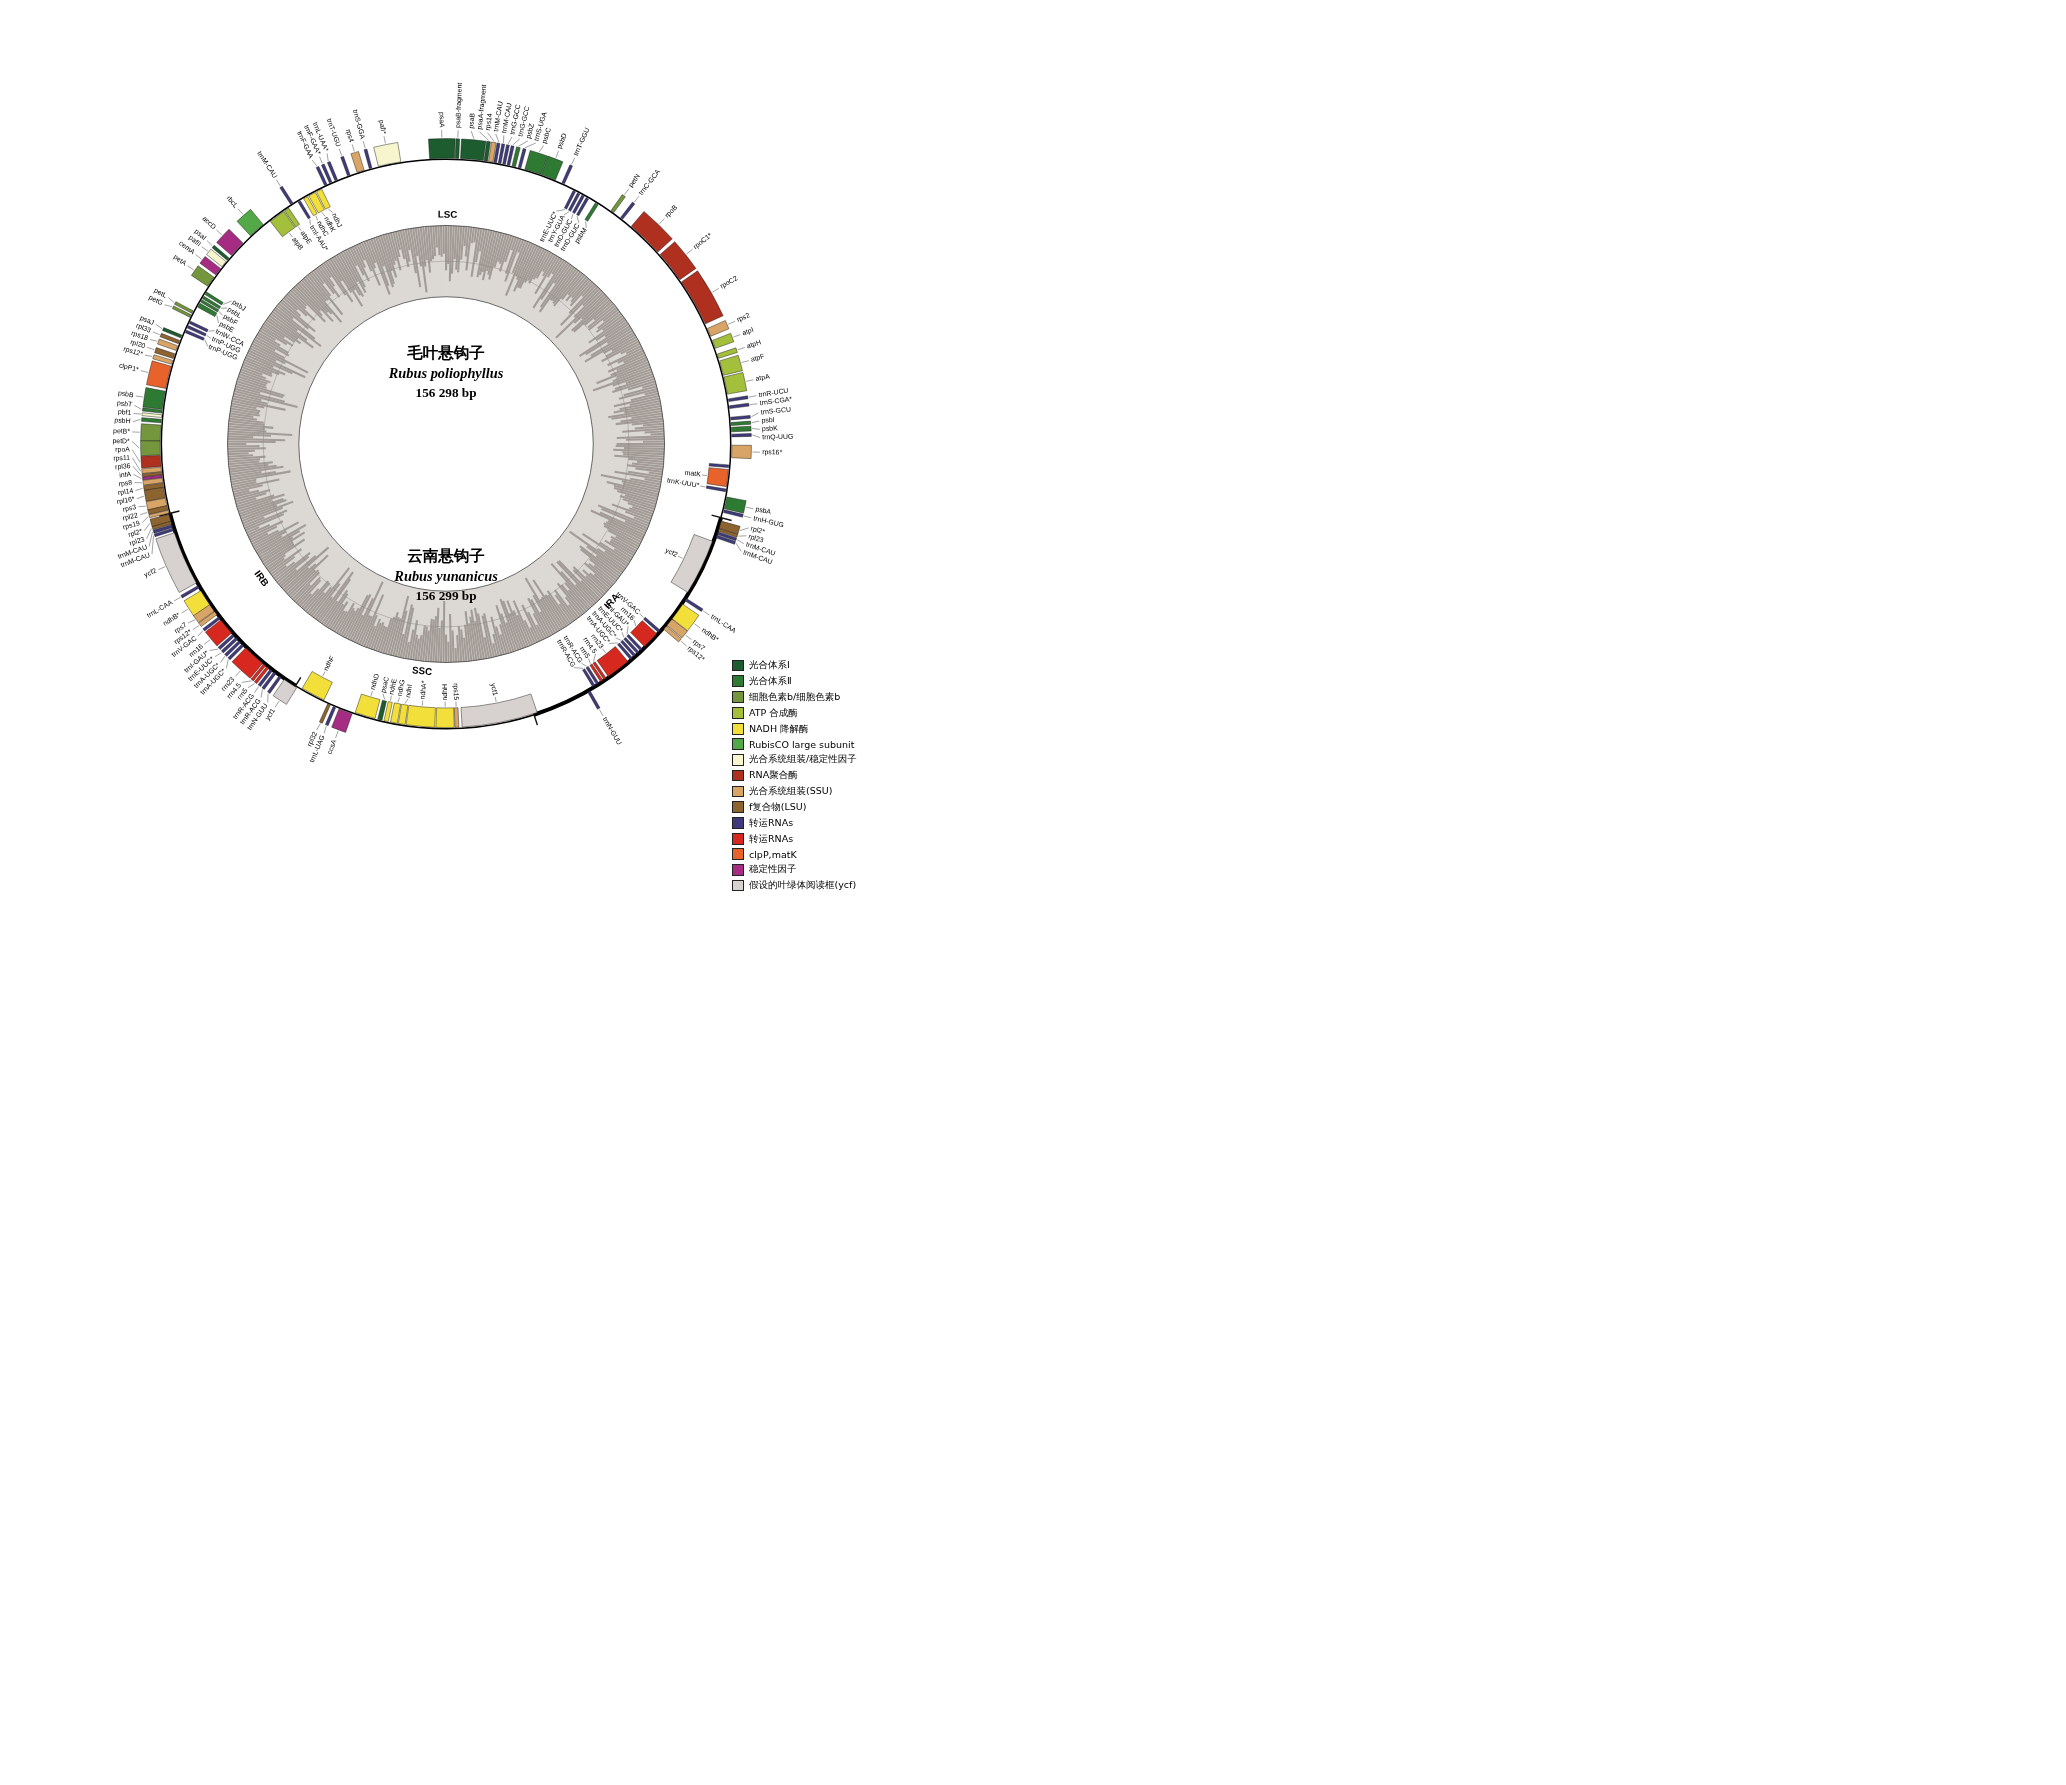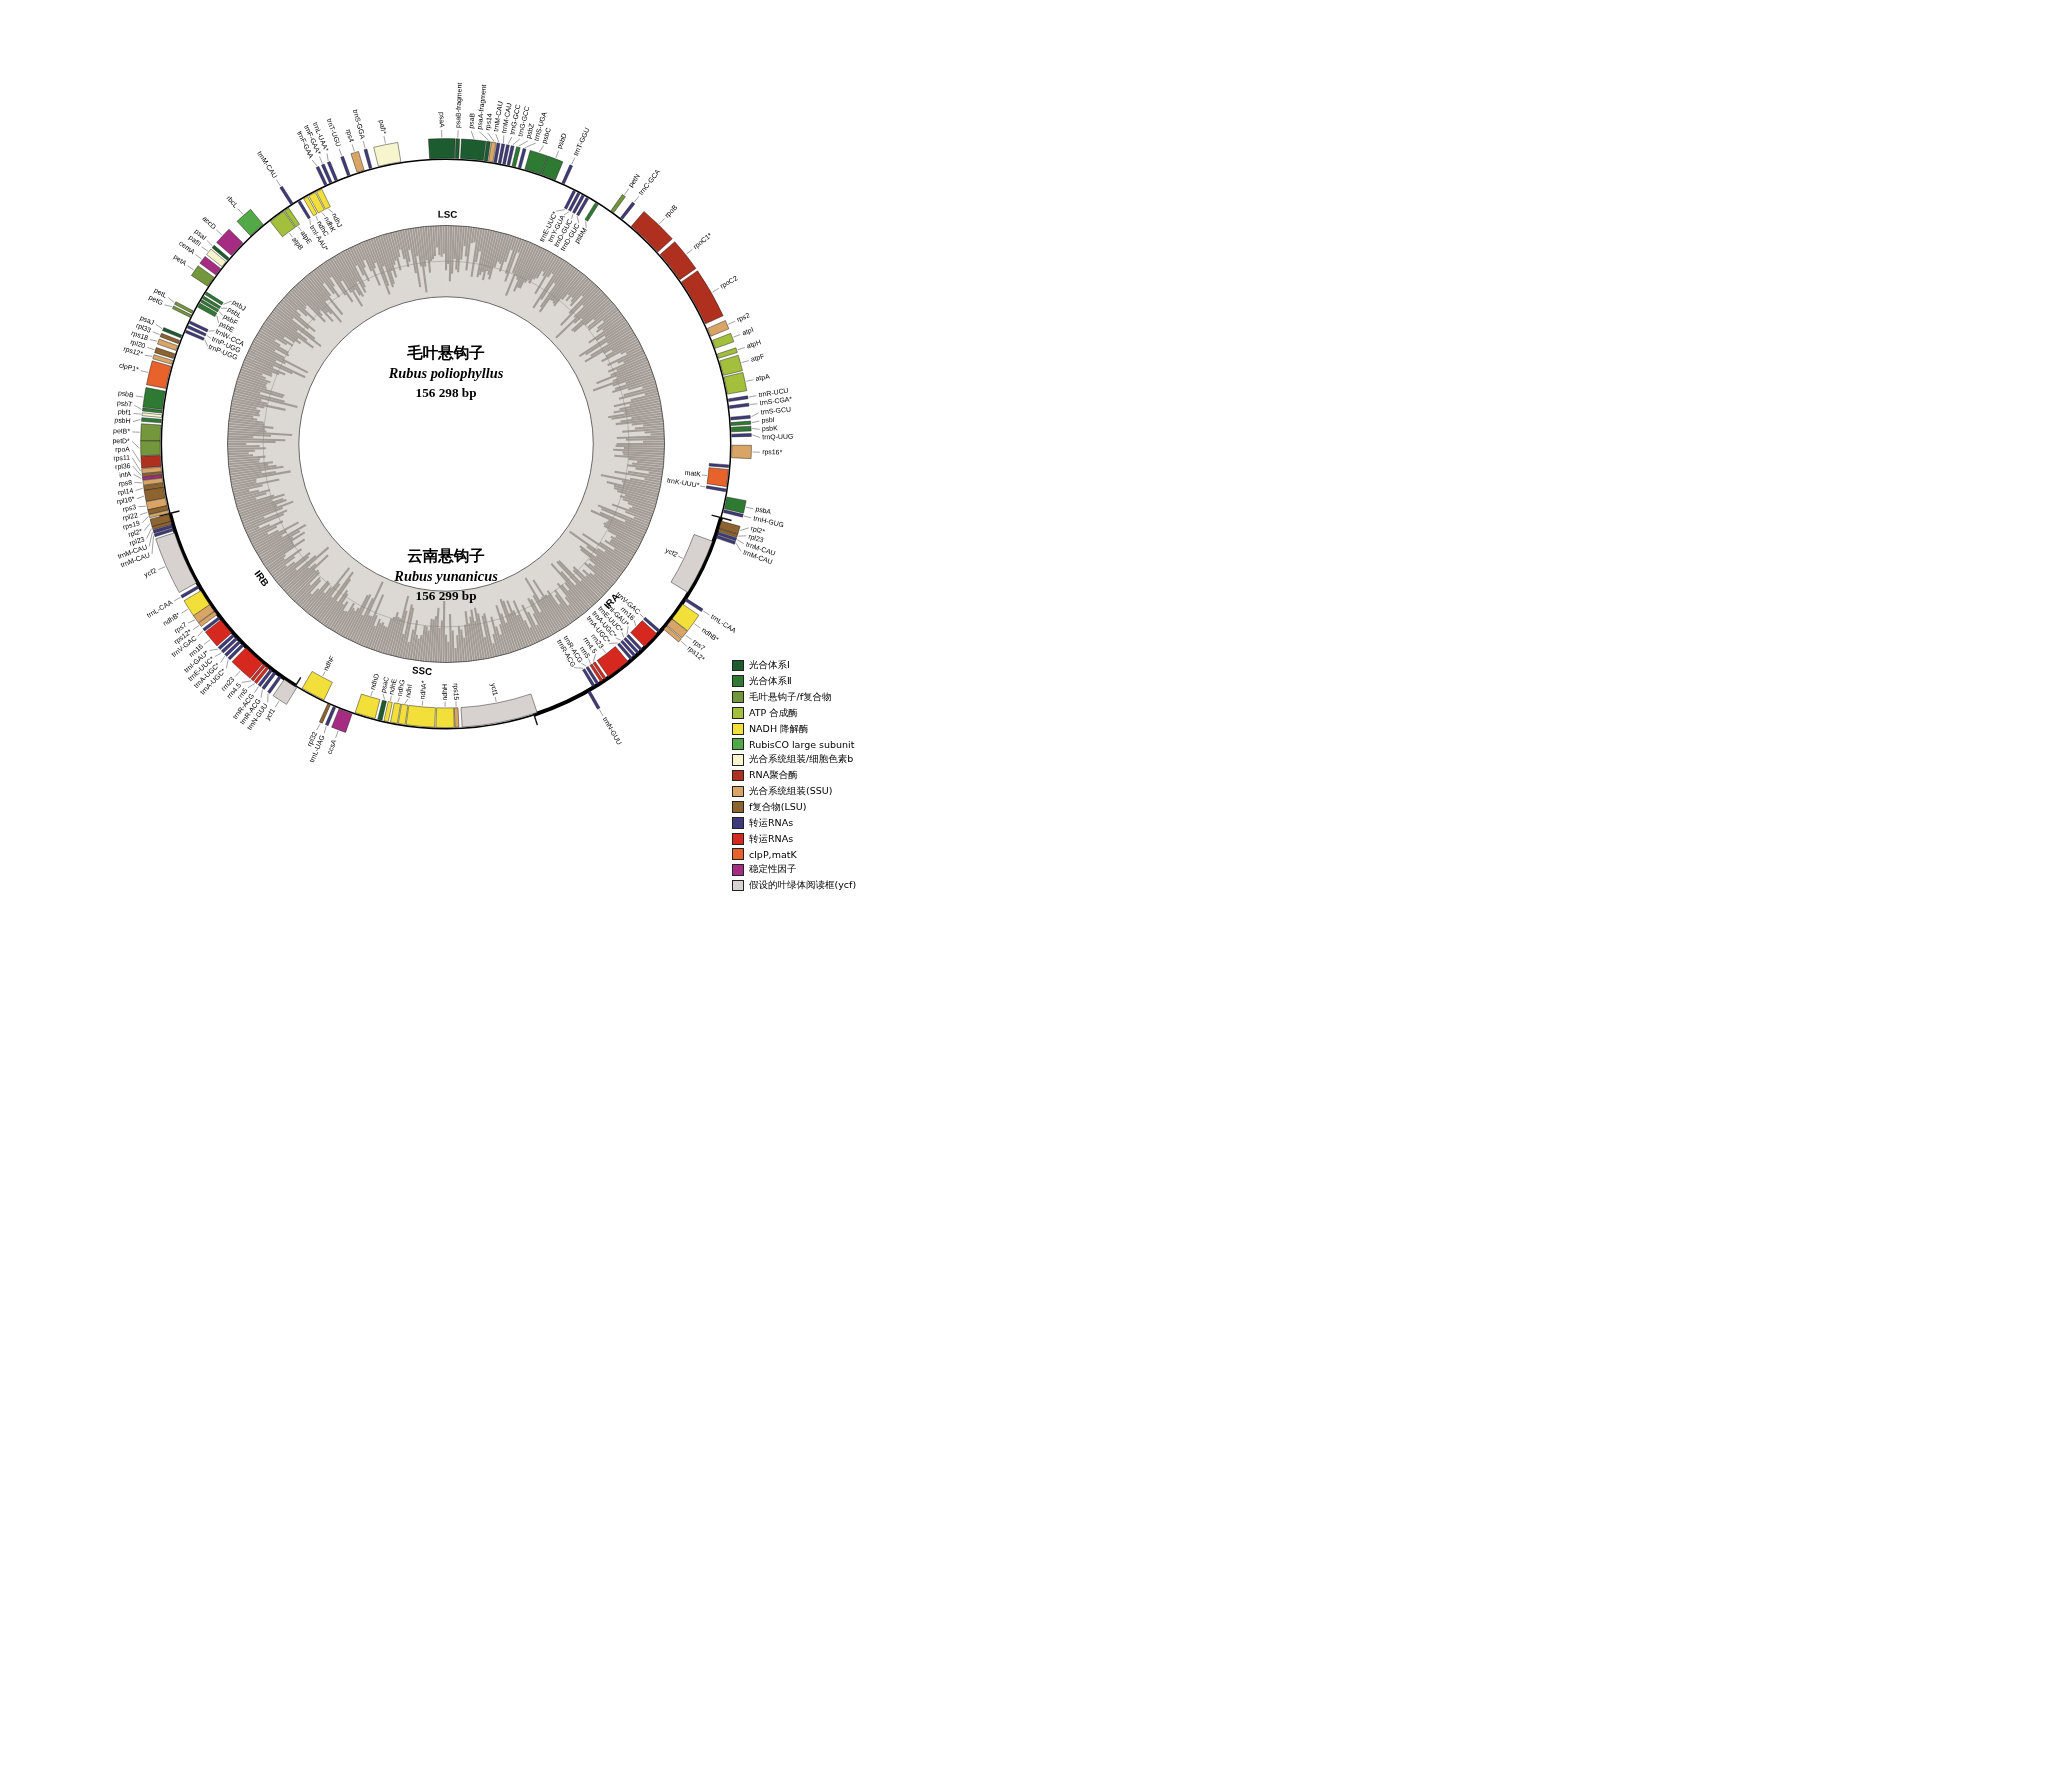--- a/index.html
+++ b/index.html
@@ -1040,37 +1040,37 @@
     <div class="legend-row">
       <div class="sw" style="background: rgb(29, 92, 47);"></div>
       <span class="legend-label">光合体系Ⅰ</span>
     </div>
     <div class="legend-row">
       <div class="sw" style="background: rgb(47, 122, 51);"></div>
       <span class="legend-label">光合体系Ⅱ</span>
     </div>
     <div class="legend-row">
       <div class="sw" style="background: rgb(116, 150, 60);"></div>
-      <span class="legend-label">毛叶悬钩子/f复合物</span>
+      <span class="legend-label">细胞色素b/细胞色素b</span>
     </div>
     <div class="legend-row">
       <div class="sw" style="background: rgb(163, 191, 59);"></div>
       <span class="legend-label">ATP 合成酶</span>
     </div>
     <div class="legend-row">
       <div class="sw" style="background: rgb(243, 223, 57);"></div>
       <span class="legend-label">NADH 降解酶</span>
     </div>
     <div class="legend-row">
       <div class="sw" style="background: rgb(83, 168, 71);"></div>
       <span class="legend-label">RubisCO large subunit</span>
     </div>
     <div class="legend-row">
       <div class="sw" style="background: rgb(247, 245, 205);"></div>
-      <span class="legend-label">光合系统组装/细胞色素b</span>
+      <span class="legend-label">光合系统组装/稳定性因子</span>
     </div>
     <div class="legend-row">
       <div class="sw" style="background: rgb(176, 48, 31);"></div>
       <span class="legend-label">RNA聚合酶</span>
     </div>
     <div class="legend-row">
       <div class="sw" style="background: rgb(217, 165, 102);"></div>
       <span class="legend-label">光合系统组装(SSU)</span>
     </div>
     <div class="legend-row">

